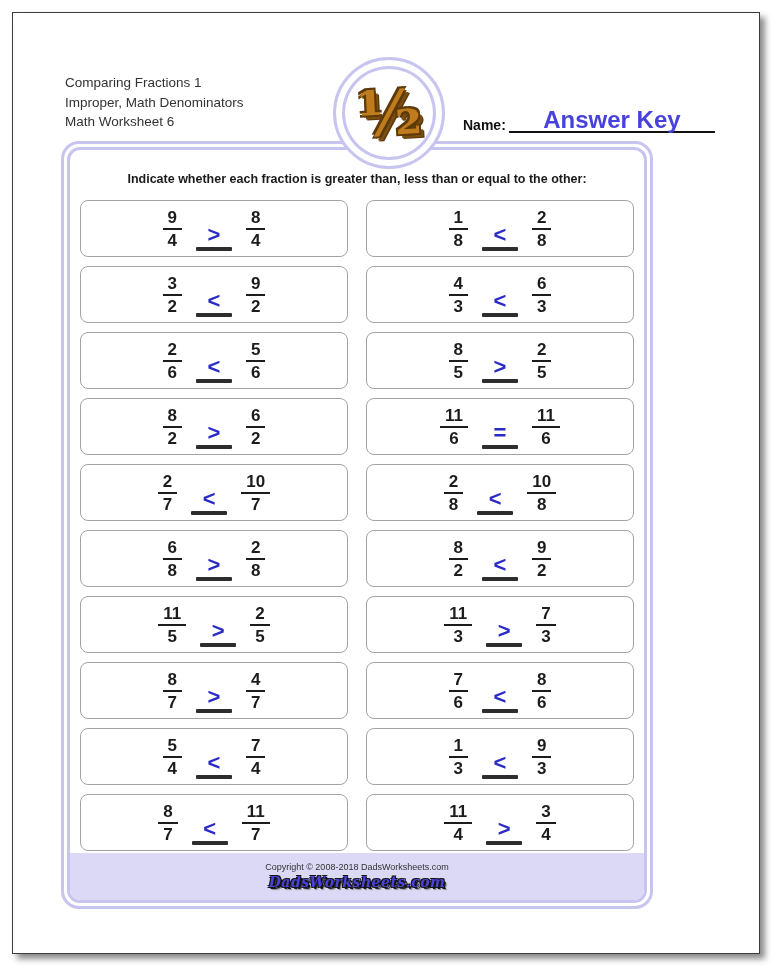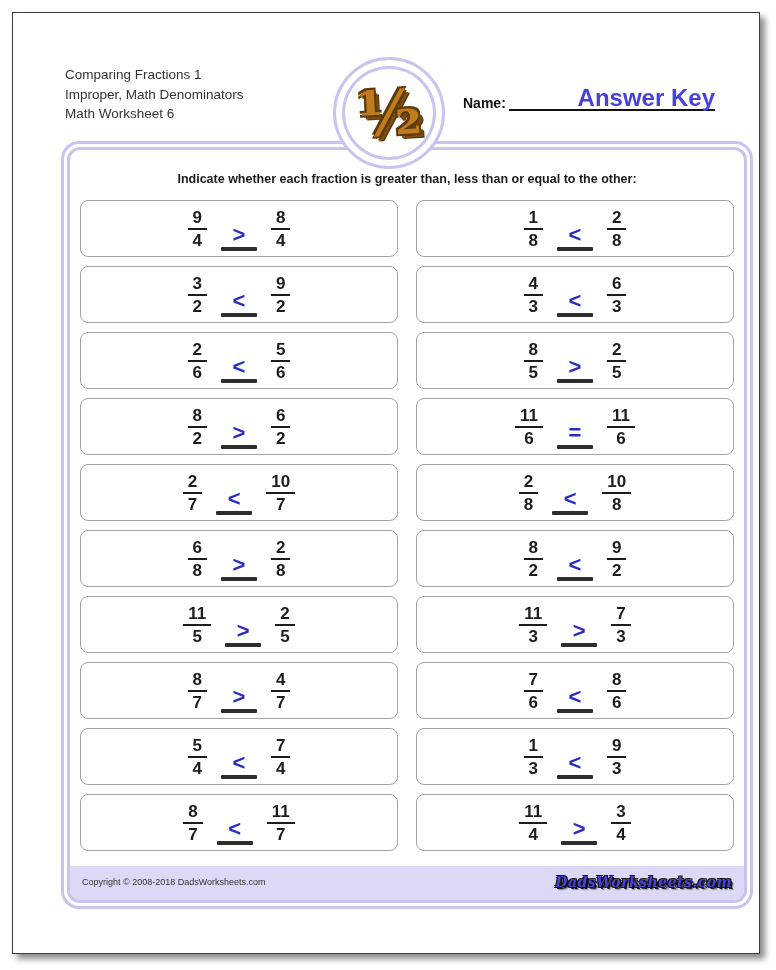--- a/index.html
+++ b/index.html
@@ -3,44 +3,44 @@
 <meta charset="utf-8">
 <style>
   * { margin:0; padding:0; box-sizing:border-box; }
   html,body { width:776px; height:970px; background:#ffffff; font-family:"Liberation Sans", sans-serif; }
   .page {
     position:absolute; left:12px; top:12px; width:748px; height:942px;
     background:#fff; border:1px solid #3c3c3c;
     box-shadow:5px 5px 6px rgba(0,0,0,0.45);
   }
   .header-title {
-    position:absolute; left:52px; top:52px;
+    position:absolute; left:52px; top:60px;
     font-size:13.5px; line-height:19.5px; color:#333;
   }
   .logo-badge {
     position:absolute; left:320px; top:44px; width:112px; height:112px;
     border-radius:50%; background:#fff;
     border:3px solid var(--lavender,#c7c4ef);
     box-shadow: inset 0 0 0 6px #fff, inset 0 0 0 9px var(--lavender,#c7c4ef);
     display:flex; align-items:center; justify-content:center; z-index:3;
   }
   .logo-half {
     font-family:"DejaVu Serif", serif; font-weight:bold; font-size:62px;
     color:#c07c1c;
     text-shadow:-2px -2px 0 #5d3a0a, 2px -2px 0 #5d3a0a, -2px 2px 0 #5d3a0a,
                  2px 2px 0 #5d3a0a, 4px 4px 0 #7a4e10, 5px 5px 0 #5d3a0a;
     transform:rotate(-3deg);
   }
   .name-row { position:absolute; left:450px; top:68px; width:252px; display:flex; align-items:flex-end; }
   .name-label { font-weight:bold; font-size:14px; color:#111; padding-right:3px; }
-  .name-line { flex:1; border-bottom:2px solid #111; text-align:right; }
+  .name-line { flex:1; border-bottom:2px solid #111; text-align:center;margin-top:22px; }
   .answer-key { color:var(--answer-key-blue,#4743da); font-weight:bold; font-size:24px; display:inline-block; position:relative; top:3px; }
 
   .sheet-box {
-    position:absolute; left:48px; top:128px; width:692px; height:768px;
+    position:absolute; left:48px; top:128px; width:592px; height:768px;
     border:3px solid var(--lavender,#c7c4ef); border-radius:18px; padding:3px; background:#fff;
   }
   .sheet-inner {
     border:3px solid var(--lavender,#c7c4ef); border-radius:13px; height:100%;
     display:flex; flex-direction:column; overflow:hidden; background:#fff;
   }
   .instruction { text-align:center; font-weight:bold; font-size:12.5px; color:#1a1a1a; margin-top:22px; }
 
   .problems-grid { display:flex; gap:18px; padding:0 10px; margin-top:14px; }
   .problems-column { flex:1; display:flex; flex-direction:column; gap:9px; }
@@ -51,21 +51,21 @@
   .frac { display:inline-flex; flex-direction:column; align-items:center; font-weight:bold; font-size:17px; color:#1c1c1c; line-height:19px; }
   .fline { align-self:stretch; height:2px; background:#1c1c1c; margin:1px 0; }
   .num,.den { padding:0 5px; }
   .answer { display:flex; flex-direction:column; align-items:center; transform:translateY(10px); }
   .sym { color:var(--answer-blue,#2a2ac6); font-weight:bold; font-size:22px; line-height:18px; }
   .blank { width:36px; height:3.5px; background:#2d2d2d; margin-top:3px; border-radius:1px; }
 
   .sheet-footer {
     margin-top:auto; background:var(--footer-band,#dbd9f6);
     display:flex; align-items:center; justify-content:space-between;
-    padding:8px 12px 10px; border-radius:0 0 10px 10px;
+    padding:8px 12px 10px; border-radius:0 0 10px 10px;flex-direction:column;
   }
   .copyright { font-size:9px; color:#333; line-height:13px; }
   .site-logo {
     font-family:"DejaVu Serif", serif; font-style:italic; font-weight:bold;
     font-size:14px; color:var(--logo-blue,#4a42d8); letter-spacing:0.5px;
     text-shadow:-1px -1px 0 #151515, 1px -1px 0 #151515, -1px 1px 0 #151515,
                  1px 1px 0 #151515, 2px 2px 0 #151515, 3px 3px 1px #888;
   }
 </style>
 </head>

